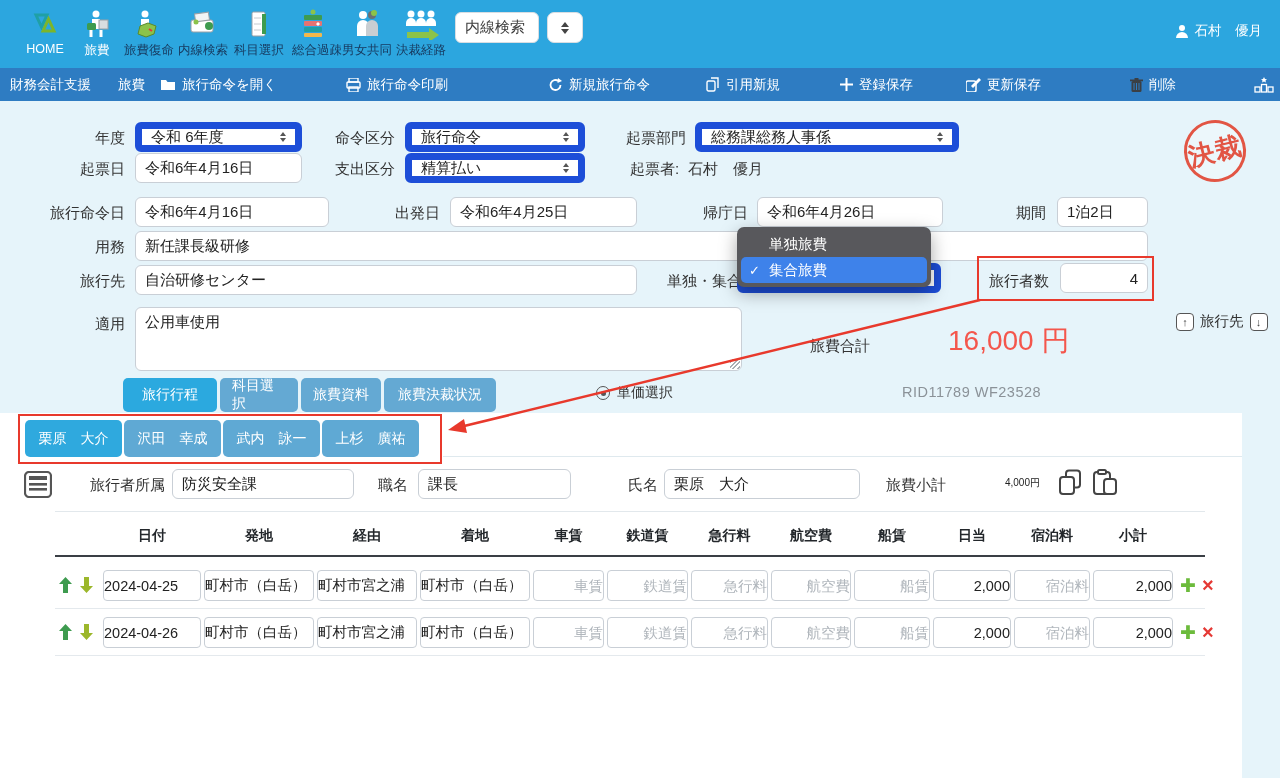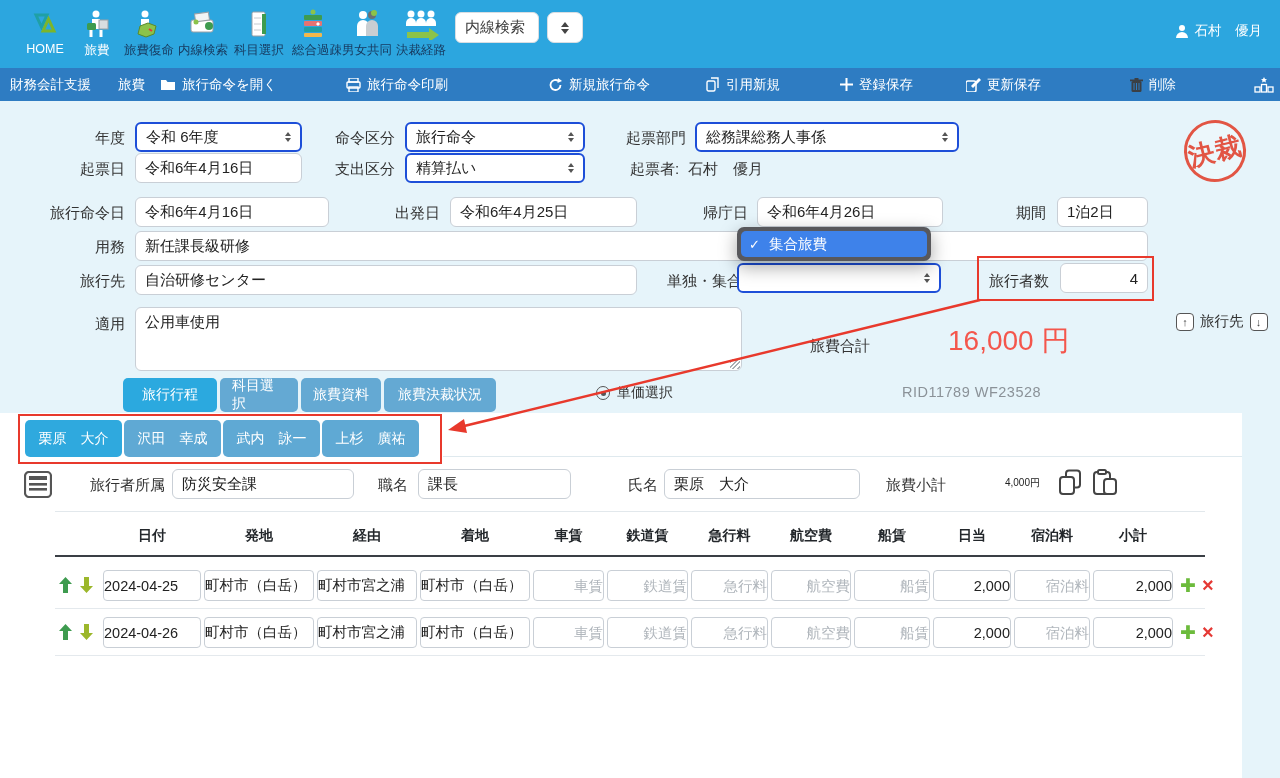--- a/index.html
+++ b/index.html
@@ -24,21 +24,21 @@
   #toolbar { position:absolute; left:0; top:68px; width:1280px; height:33px; background:#2E7CC2; color:#fff; font-size:13.5px; }
   .tb-item { position:absolute; top:0; height:33px; display:flex; align-items:center; gap:6px; white-space:nowrap; cursor:pointer; }
   .tb-static { cursor:default; }
   .tb-ico { display:inline-flex; align-items:center; }
 
   
   .lbl { position:absolute; font-size:15px; color:#333; text-align:right; white-space:nowrap; }
   .inp { position:absolute; height:30px; background:#fff; border:1px solid #C9CFD6; border-radius:6px;
          font-size:15px; color:#222; padding:0 9px; font-family:inherit; }
   .inp.right { text-align:right; }
-  .sel { position:absolute; height:30px; background:#fff; border:2px solid #1d4ed8; border-radius:6px;
+  .sel { position:absolute; height:30px; background:#fff; border:7px solid #1d4ed8; border-radius:6px;
          display:flex; align-items:center; font-size:15px; color:#222; padding:0 9px; cursor:pointer; }
   .sel .sel-txt { flex:1; white-space:nowrap; overflow:hidden; }
   .stepper { display:flex; flex-direction:column; gap:2px; margin-left:6px; }
   .stepper .tri-up { border-left-width:3.5px;border-right-width:3.5px;border-bottom-width:4.5px;border-bottom-color:#555; }
   .stepper .tri-dn { border-left-width:3.5px;border-right-width:3.5px;border-top-width:4.5px;border-top-color:#555; }
   textarea.inp { resize:none; padding-top:5px; }
   .rs-handle { position:absolute; width:10px; height:10px;
                background:repeating-linear-gradient(135deg, transparent 0 2px, #a8aeb4 2px 3.2px); }
   .static-val { position:absolute; font-size:15px; color:#333; white-space:nowrap; }
 
@@ -514,17 +514,21 @@
 <div class="row-sep" style="top:655px;"></div>
 
 <div class="red-box" style="left:977px; top:256px; width:177px; height:45px;"></div>
 <div class="red-box" style="left:18px; top:414px; width:424px; height:50px;"></div>
 <svg id="arrow-svg">
   <line x1="980" y1="300" x2="460" y2="427" stroke="#E8392C" stroke-width="2.6"></line>
   <polygon points="448,430 464,419 467,433" fill="#E8392C"></polygon>
 </svg>
 
 <div id="popup">
+  <div class="pop-item">
+    <span class="chk"></span>
+      <span>単独旅費</span>
+  </div>
   <div class="pop-item selected">
     <span class="chk">✓</span>
       <span>集合旅費</span>
   </div>
 </div>
 
 </body></html>

